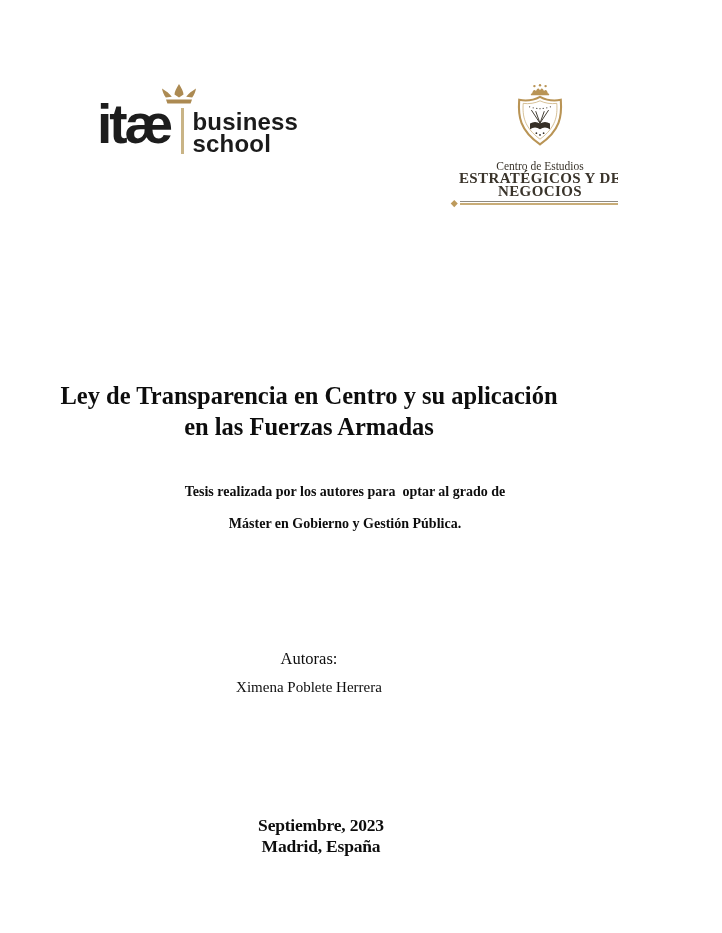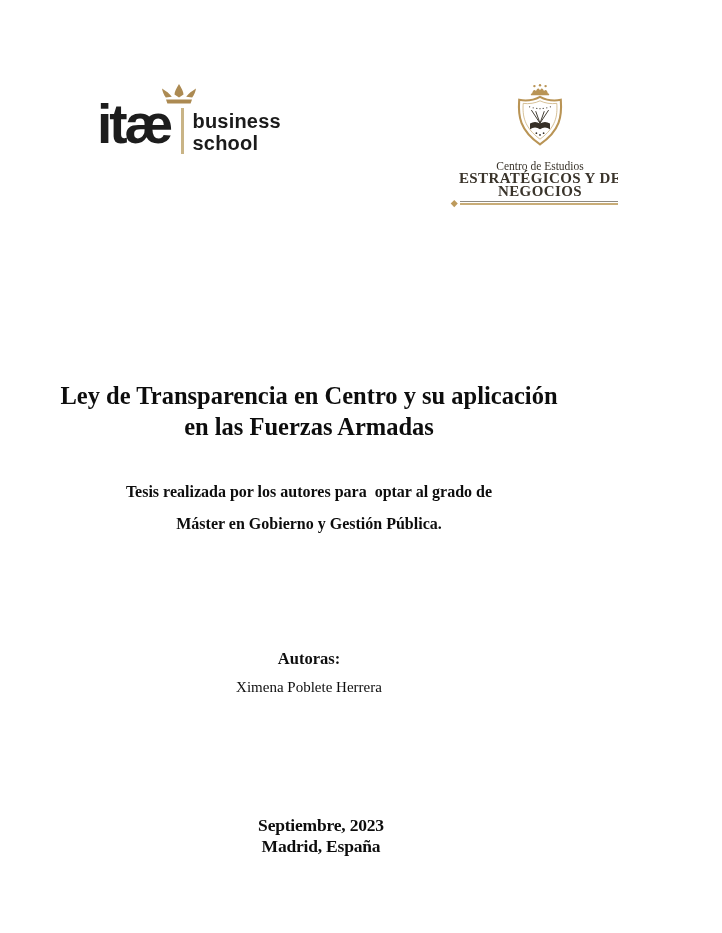--- a/index.html
+++ b/index.html
@@ -22,21 +22,21 @@
     font-weight: 700;
     font-size: 55px;
     line-height: 52px;
     letter-spacing: -3px;
     color: #1d1d1d;
   }
   .itae-bar { width: 3px; height: 46px; background: #c9b486; margin: 10px 9px 0 10px; }
   .itae-tagline {
     font-family: "Liberation Sans", sans-serif;
     font-weight: 600;
-    font-size: 20px;
+    font-size: 24px;
     line-height: 21.5px;
     color: #1b1b1b;
     margin-top: 13px;
     letter-spacing: 0.2px;
   }
 
   
   .ceen-logo { position: absolute; left: 452px; top: 84px; width: 176px; text-align: center; }
   .ceen-crest { display: block; margin: 0 auto; width: 66px; height: 64px; }
   .ceen-line1 {
@@ -57,28 +57,29 @@
   .ceen-sep .dot.right { right: 0; }
 
   
   .doc-title {
     position: absolute; left: 0; top: 380px; width: 100%;
     text-align: center; font-weight: 700; font-size: 24.5px; line-height: 31px;
     color: #0d0d0d;
   }
   .doc-subtitle {
     position: absolute; left: 0; top: 482px; width: 100%;
-    text-align: center; font-weight: 700; font-size: 16px; line-height: 20px;
+    text-align: center; font-weight: 700; font-size: 14px; line-height: 20px;
     color: #0d0d0d;
+    padding-left: 36px;
   }
   .doc-subtitle .sub-line1 { white-space: pre-wrap; }
   .doc-subtitle .sub-line2 { margin-top: 12px; }
 
   .authors-block { position: absolute; left: 0; top: 649px; width: 100%; text-align: center; }
-  .authors-heading { font-weight: 700; font-size: 16.5px; line-height: 20px; margin-bottom: 10px; }
+  .authors-heading { font-weight: 400; font-size: 16.5px; line-height: 20px; margin-bottom: 10px; }
   .author-name { font-size: 15px; line-height: 17px; margin-bottom: 8px; }
 
   .date-block {
     position: absolute; left: 12px; top: 815px; width: 100%;
     text-align: center; font-weight: 700; font-size: 17.5px; line-height: 21px;
     letter-spacing: -0.2px; color: #0d0d0d;
   }
 </style>
 </head>
 <body>

